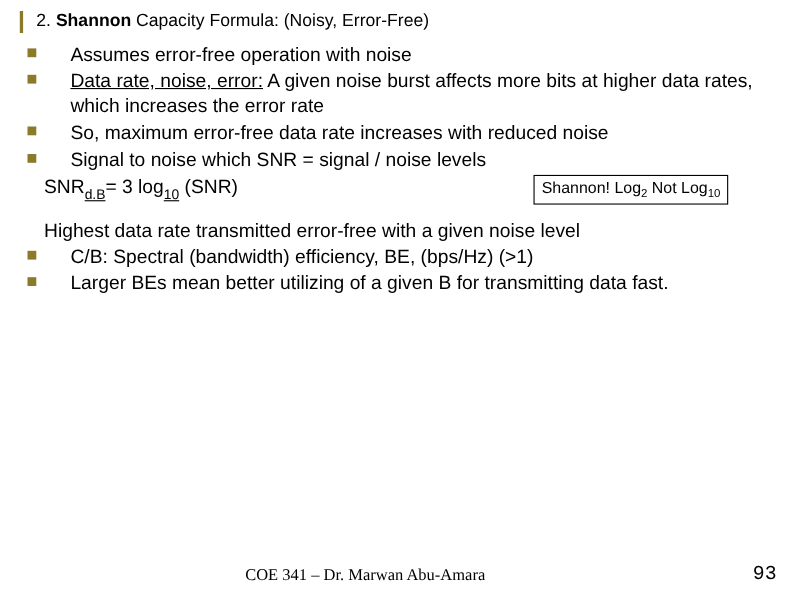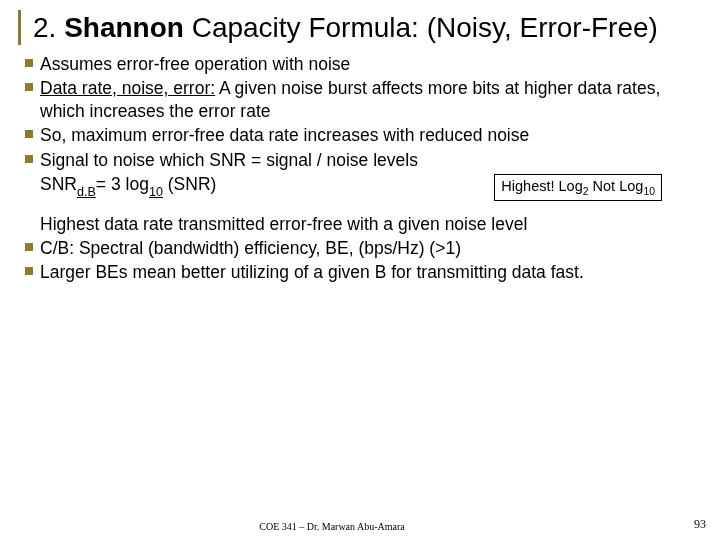--- a/index.html
+++ b/index.html
@@ -17,21 +17,21 @@
     top: 10px;
     width: 690px;
     height: 500px;
   }
   .title-wrap {
     border-left: 3px solid #8a7a2a;
     padding-left: 12px;
     margin-bottom: 8px;
   }
   .title {
-    font-size: 28px;
+    font-size: 16px;
     font-weight: 400;
     color: #000;
     line-height: 1.25;
   }
   .title b { font-weight: 700; }
   .content {
     font-size: 17.5px;
     color: #000;
     line-height: 1.28;
   }
@@ -46,21 +46,21 @@
     display: flex;
     align-items: flex-start;
     justify-content: center;
     padding-top: 6px;
   }
   .bullet .sq {
     width: 8px;
     height: 8px;
     background: #8a7a2a;
   }
-  .bl .text { flex: 1; }
+  .bl .text { flex: 1; margin-left: 24px; }
   .nob .text { margin-left: 22px; }
   .u { text-decoration: underline; }
   .s { text-decoration: line-through; }
   .sub { font-size: 0.72em; vertical-align: sub; position: relative; top: 0.1em; text-decoration: underline; }
   .snr-line { position: relative; }
   .callout {
     position: absolute;
     border: 1px solid #000;
     background: #fff;
     font-size: 14.5px;
@@ -70,29 +70,29 @@
   .callout1 { right: 46px; top: 1px; }
   .callout2 { right: 24px; top: 21px; }
   .callout .sub2 { font-size: 0.72em; vertical-align: sub; }
   .footer {
     position: absolute;
     bottom: 8px;
     left: 0;
     width: 664px;
     text-align: center;
     font-family: "Times New Roman", Times, serif;
-    font-size: 10px;
+    font-size: 15px;
     color: #000;
   }
   .pagenum {
     position: absolute;
     bottom: 8px;
     right: 14px;
-    font-family: Liberation Serif, serif;
-    font-size: 12px;
+    font-family: Liberation Mono, monospace;
+    font-size: 18px;
     color: #000;
   }
   .gap { height: 6px; }
 </style>
 </head>
 <body>
 
 <div class="slide">
 
   <div class="title-wrap">
@@ -129,21 +129,21 @@
           <div class="sq"></div>
         </div>
       <div class="text">Signal to noise which SNR = signal / noise levels</div>
     </div>
 
     <div class="bl nob snr-line">
       <div class="text">
         <span>SNR</span><span class="sub">d.B</span><span>= 3 log</span><span class="sub">10</span><span> (SNR)</span>
       </div>
       <div class="callout callout1">
-        <span>Highest! Log</span><span class="sub2">2</span><span> Not Log</span><span class="sub2">10</span>
+        <span>Shannon! Log</span><span class="sub2">2</span><span> Not Log</span><span class="sub2">10</span>
       </div>
     </div>
 
 
     <div class="gap"></div>
     <div class="gap"></div>
 
     <div class="bl nob">
       <div class="text">Highest data rate transmitted error-free with a given noise level</div>
     </div>

